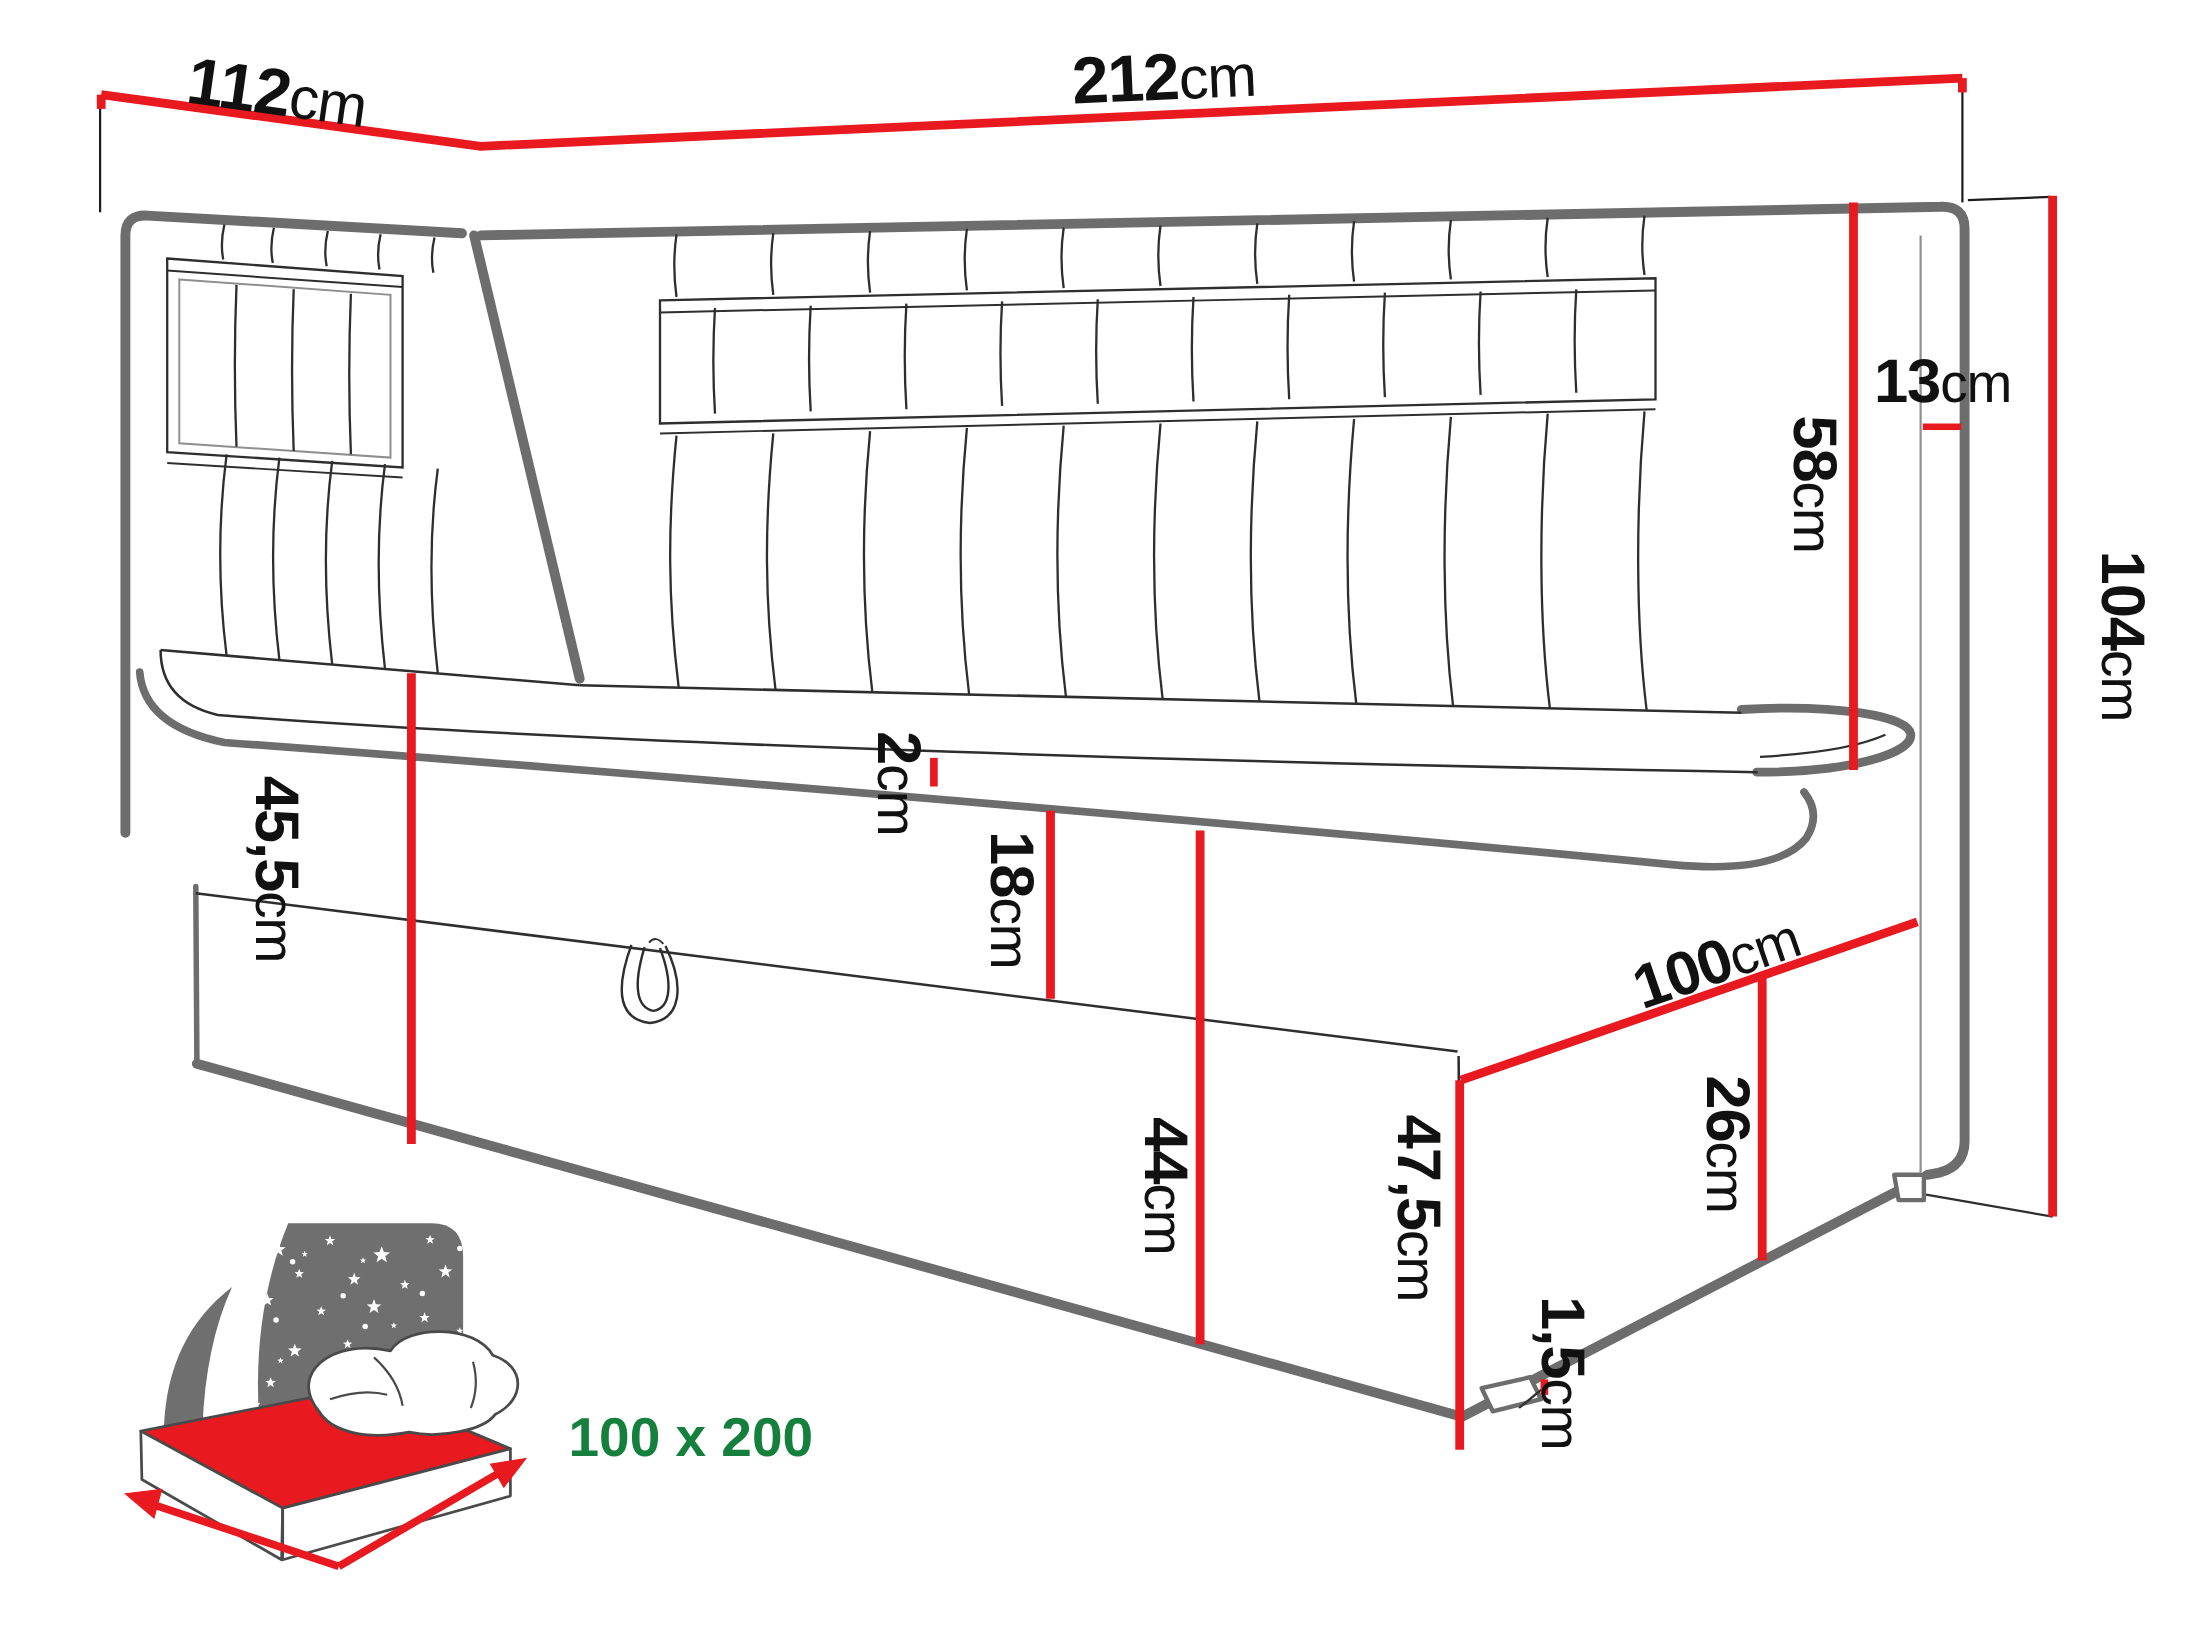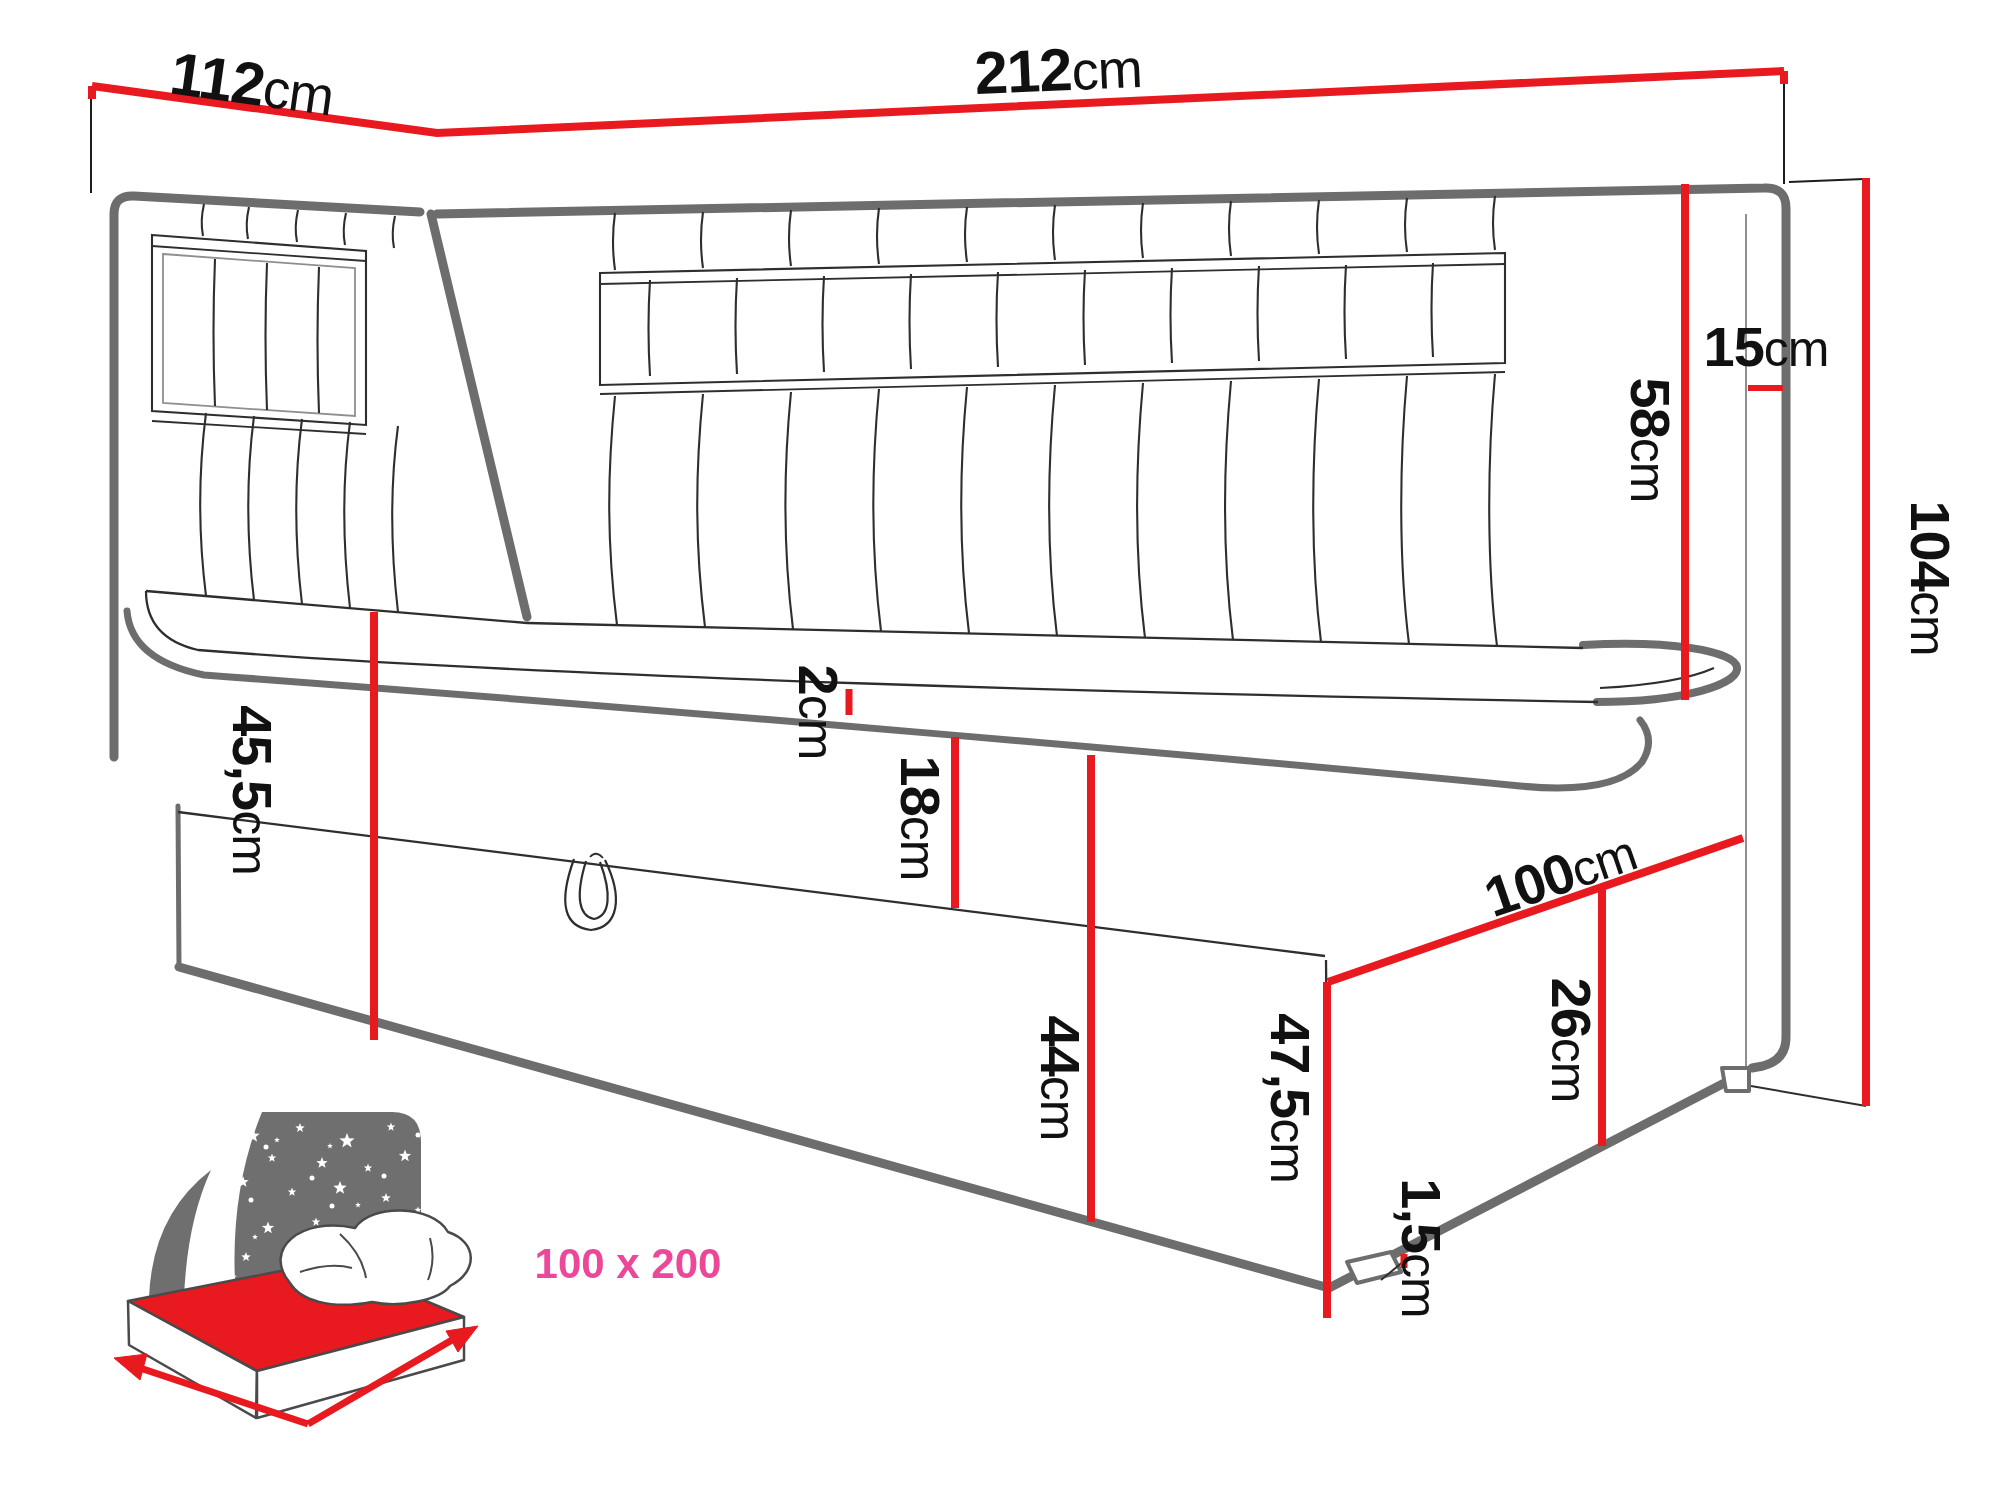--- a/index.html
+++ b/index.html
@@ -3,21 +3,21 @@
 <meta charset="utf-8">
 <style>
   html,body{margin:0;padding:0;background:#ffffff;width:2000px;height:1500px;overflow:hidden;}
   .stage{position:relative;width:2000px;height:1500px;font-family:"Liberation Sans",sans-serif;}
   .stage svg{position:absolute;left:0;top:0;}
   .dim{position:absolute;white-space:nowrap;color:#111;transform:translate(-50%,-50%) rotate(var(--r,0deg));letter-spacing:-1px;}
   .dim .num{font-weight:700;font-size:56px;}
   .dim .unit{font-weight:400;font-size:50px;}
   .dim.big .num{font-size:60px;}
   .dim.big .unit{font-size:54px;}
-  .caption{position:absolute;white-space:nowrap;font-weight:700;font-size:42px;color:#ec4899;transform:translate(-50%,-50%);}
+  .caption{position:absolute;white-space:nowrap;font-weight:700;font-size:50px;color:#15803d;transform:translate(-50%,-50%);margin-top:43px;}
 </style>
 </head>
 <body>
 
 <div class="stage">
 <svg viewBox="0 0 2000 1500" width="2000" height="1500">
   <defs>
     <path id="st" d="M0,-1 L0.247,-0.34 L0.951,-0.309 L0.399,0.13 L0.588,0.809 L0,0.42 L-0.588,0.809 L-0.399,0.13 L-0.951,-0.309 L-0.247,-0.34 Z"></path>
   </defs>
 
@@ -199,21 +199,21 @@
       <path d="M 140,1368 L 308,1424"></path>
       <path d="M 308,1424 L 452,1340"></path>
       <path d="M 114,1358 L 147,1354 L 140,1380 Z" stroke-width="1"></path>
       <path d="M 478,1326 L 458,1352 L 446,1331 Z" stroke-width="1"></path>
     </g>
   </g>
 </svg>
 
   <div class="dim big" style="left:252px;top:84px;--r:8deg"><span class="num">112</span><span class="unit">cm</span></div>
   <div class="dim big" style="left:1058px;top:70px;--r:-2.5deg"><span class="num">212</span><span class="unit">cm</span></div>
-  <div class="dim" style="left:1766px;top:346px"><span class="num">15</span><span class="unit">cm</span></div>
+  <div class="dim" style="left:1766px;top:346px"><span class="num">13</span><span class="unit">cm</span></div>
   <div class="dim" style="left:1650px;top:440px;--r:90deg"><span class="num">58</span><span class="unit">cm</span></div>
   <div class="dim" style="left:1930px;top:578px;--r:90deg"><span class="num">104</span><span class="unit">cm</span></div>
   <div class="dim" style="left:818px;top:712px;--r:90deg"><span class="num">2</span><span class="unit">cm</span></div>
   <div class="dim" style="left:920px;top:818px;--r:90deg"><span class="num">18</span><span class="unit">cm</span></div>
   <div class="dim" style="left:252px;top:790px;--r:90deg"><span class="num">45,5</span><span class="unit">cm</span></div>
   <div class="dim" style="left:1060px;top:1078px;--r:90deg"><span class="num">44</span><span class="unit">cm</span></div>
   <div class="dim" style="left:1290px;top:1098px;--r:90deg"><span class="num">47,5</span><span class="unit">cm</span></div>
   <div class="dim" style="left:1560px;top:874px;--r:-19deg"><span class="num">100</span><span class="unit">cm</span></div>
   <div class="dim" style="left:1571px;top:1040px;--r:90deg"><span class="num">26</span><span class="unit">cm</span></div>
   <div class="dim" style="left:1421px;top:1248px;--r:90deg"><span class="num">1,5</span><span class="unit">cm</span></div>

